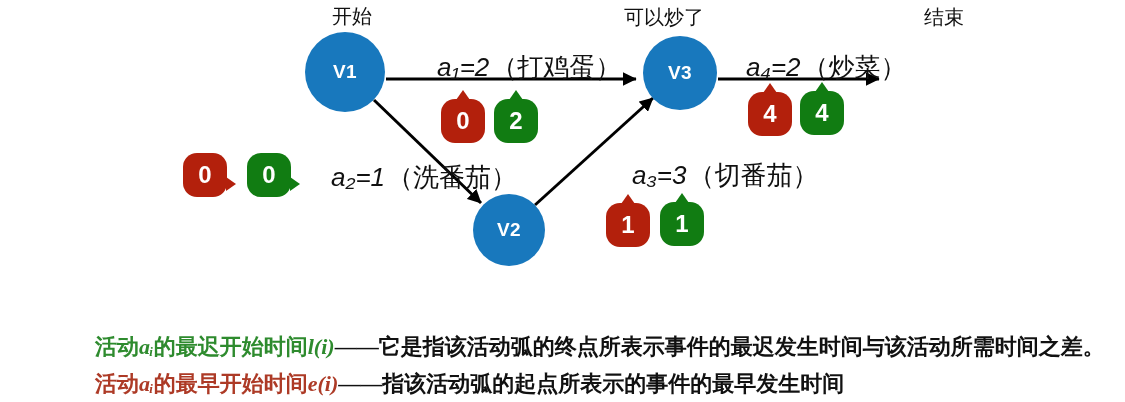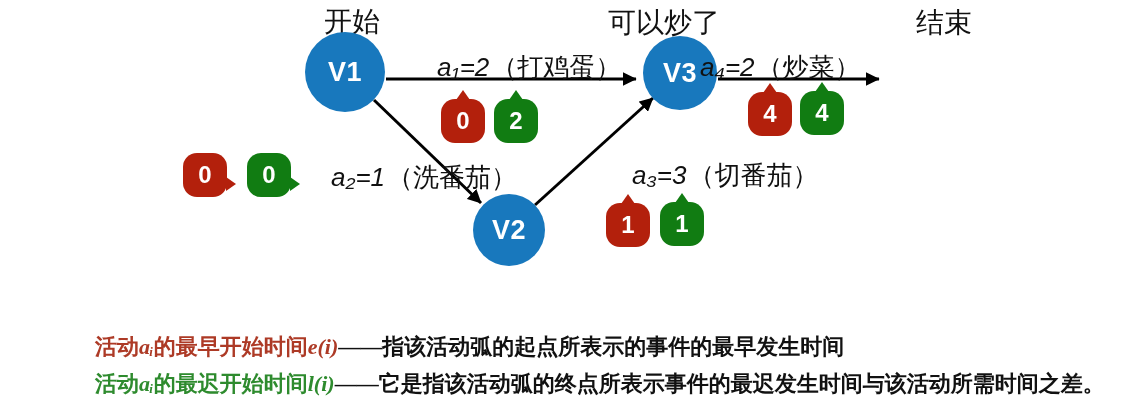--- a/index.html
+++ b/index.html
@@ -17,46 +17,46 @@
     width:1125px;height:402px;
     background:#ffffff;
     overflow:hidden;
   }
   .edges-svg{position:absolute;left:0;top:0;width:1125px;height:320px;}
   .node{
     position:absolute;
     border-radius:50%;
     background:var(--node-blue);
     display:flex;align-items:center;justify-content:center;
-    color:#fff;font-weight:bold;font-size:27px;
+    color:#fff;font-weight:bold;font-size:19px;
     letter-spacing:0.5px;
   }
   .node-v1{left:305px;top:32px;width:80px;height:80px;}
   .node-v2{left:473px;top:194px;width:72px;height:72px;}
   .node-v3{left:643px;top:36px;width:74px;height:74px;}
   .node-v4{left:882px;top:33px;width:80px;height:80px;}
   .caption{
     position:absolute;
     transform:translateX(-50%);
-    font-size:28px;color:#111;white-space:nowrap;
+    font-size:20px;color:#111;white-space:nowrap;
   }
   .cap-v1{left:352px;top:3px;}
   .cap-v3{left:664px;top:4px;}
   .cap-v4{left:918px;top:4px;margin-left:26px;}
   .cap-v2{left:509px;top:270px;}
   .edge-label{
     position:absolute;
     font-size:26px;color:#111;white-space:nowrap;
   }
   .edge-label .edge-expr{font-style:italic;}
   .edge-label .edge-name{margin-left:2px;}
   .lbl-a1{left:437px;top:50px;}
   .lbl-a2{left:291px;top:160px;margin-left:40px;}
   .lbl-a3{left:592px;top:158px;margin-left:40px;}
-  .lbl-a4{left:700px;top:50px;}
+  .lbl-a4{left:746px;top:50px;}
   .badge{
     position:absolute;
     width:44px;height:44px;border-radius:14px;
     display:flex;align-items:center;justify-content:center;
     color:#fff;font-weight:bold;font-size:24px;
   }
   .badge.red{background:var(--bubble-red);}
   .badge.green{background:var(--bubble-green);}
   .tail{position:absolute;width:0;height:0;}
   .tail-up{
@@ -168,20 +168,20 @@
     <span class="tail tail-up"></span>
     <span>4</span>
   </div>
   <div class="badge green bdg-a4-l">
     <span class="tail tail-up"></span>
     <span>4</span>
   </div>
 
   <div class="legend">
     <p class="legend-line">
-      <span class="hl red-text"><span>活动</span><span class="mathvar">aᵢ</span><span>的最早开始时间</span><span class="mathfunc">e(i)</span></span><span>——指该活动弧的起点所表示的事件的最早发生时间</span>
+      <span class="hl green-text"><span>活动</span><span class="mathvar">aᵢ</span><span>的最迟开始时间</span><span class="mathfunc">l(i)</span></span><span>——它是指该活动弧的终点所表示事件的最迟发生时间与该活动所需时间之差。</span>
     </p>
     <p class="legend-line">
-      <span class="hl green-text"><span>活动</span><span class="mathvar">aᵢ</span><span>的最迟开始时间</span><span class="mathfunc">l(i)</span></span><span>——它是指该活动弧的终点所表示事件的最迟发生时间与该活动所需时间之差。</span>
+      <span class="hl red-text"><span>活动</span><span class="mathvar">aᵢ</span><span>的最早开始时间</span><span class="mathfunc">e(i)</span></span><span>——指该活动弧的起点所表示的事件的最早发生时间</span>
     </p>
   </div>
 
 </div>
 
 </body></html>

